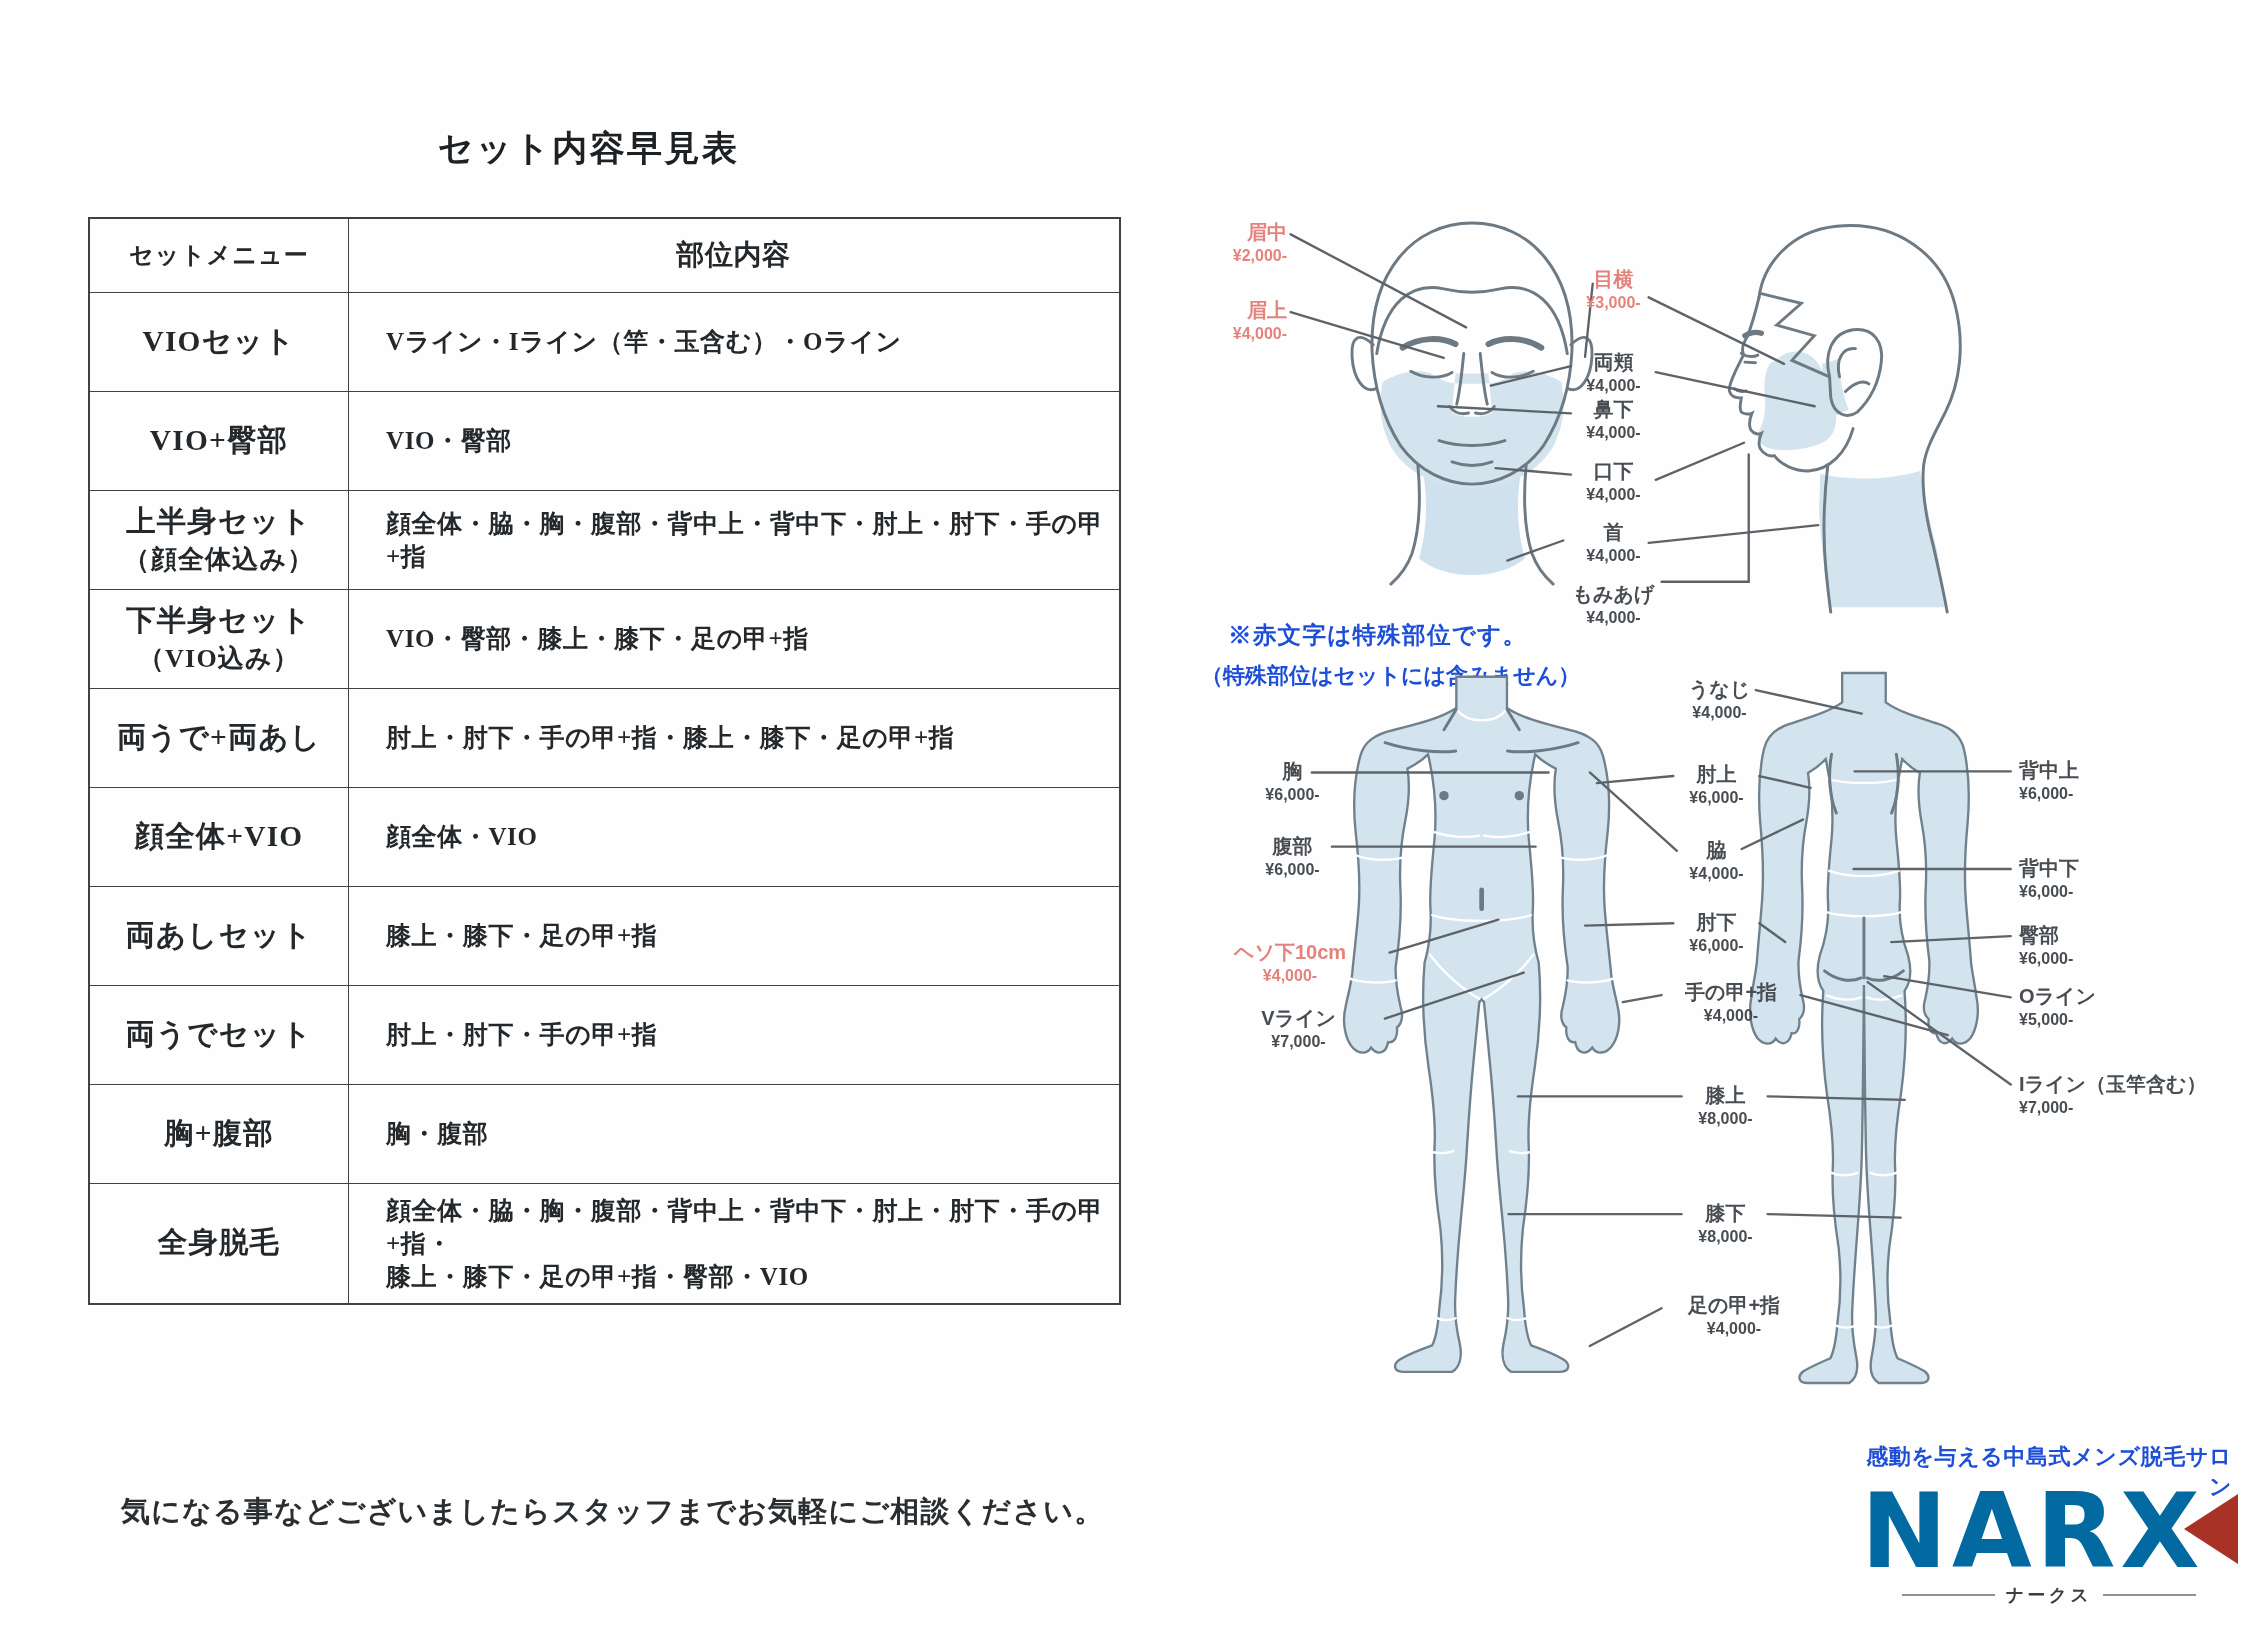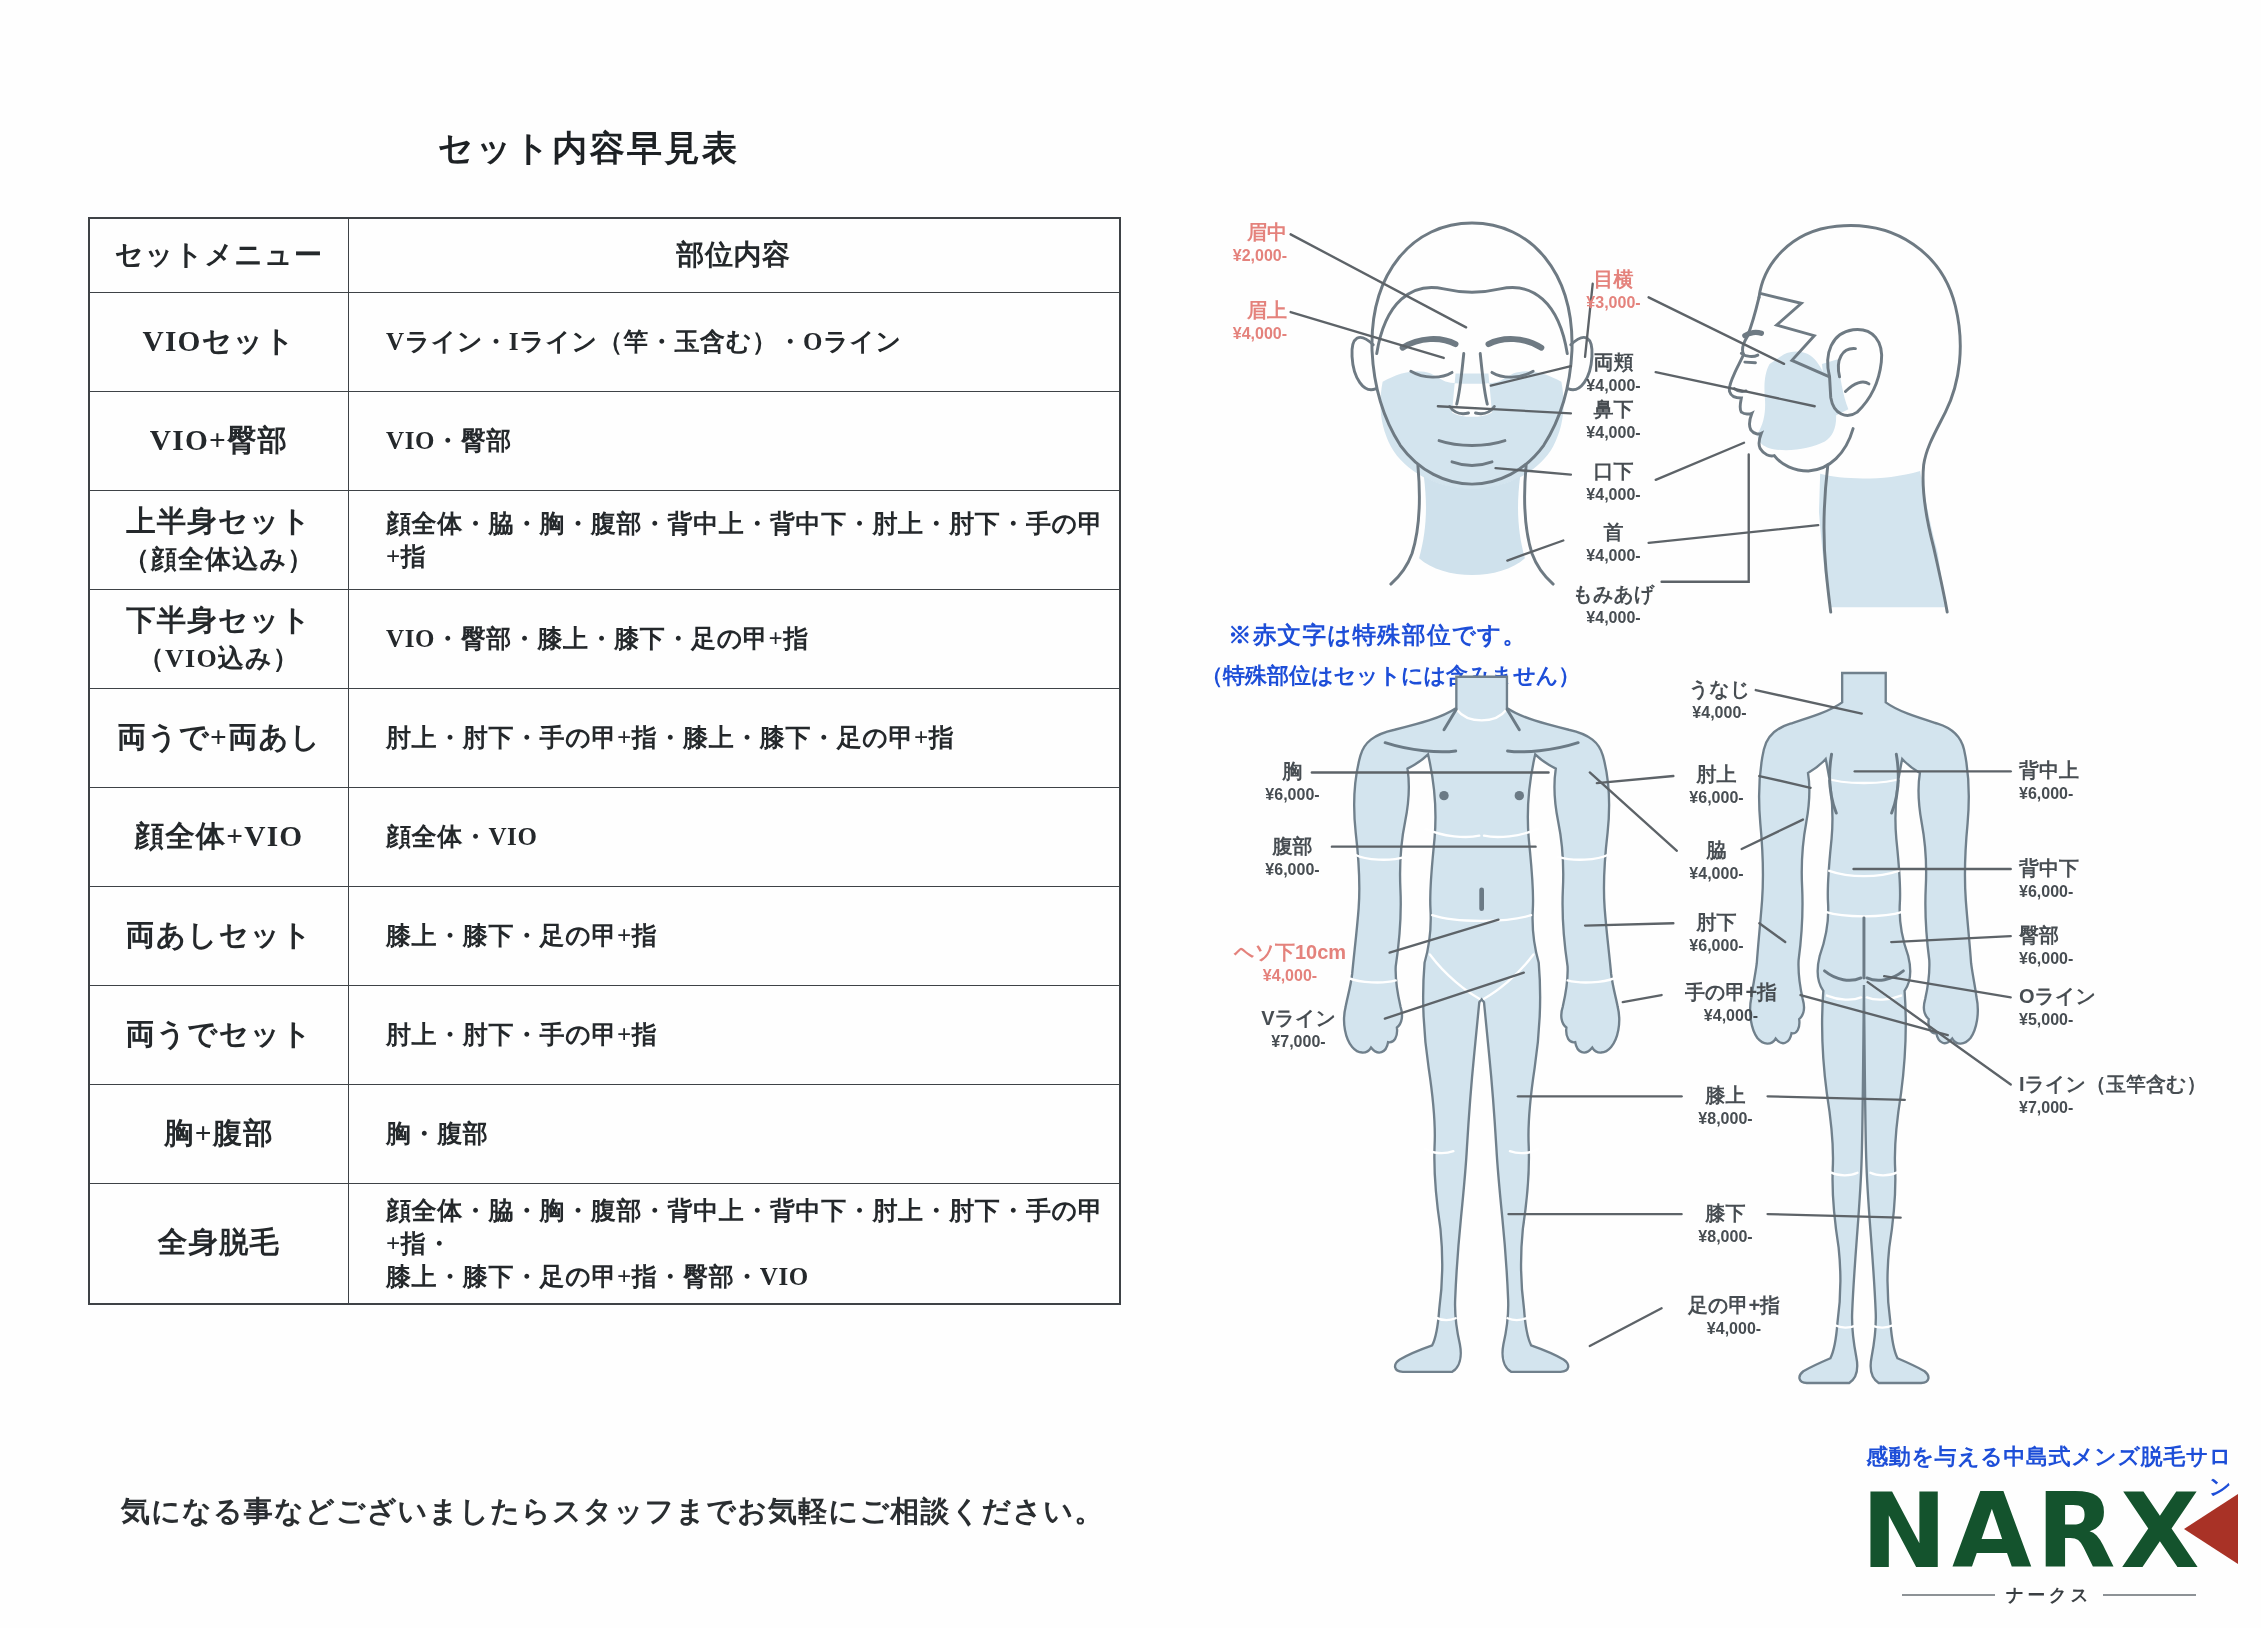--- a/index.html
+++ b/index.html
@@ -6,35 +6,35 @@
   #stage{position:relative;width:2261px;height:1628px;background:#fefefe;overflow:hidden;
          font-family:"Liberation Sans",sans-serif;color:#3c4246;}
   .serif{font-family:"Liberation Serif","DejaVu Serif",serif;}
   .title{position:absolute;font-weight:bold;font-size:35px;color:#1d2124;text-align:center;letter-spacing:2.4px;}
   table.menu{position:absolute;left:88px;top:217px;width:1033px;border-collapse:collapse;table-layout:fixed;
              font-family:"Liberation Serif","DejaVu Serif",serif;color:#24282b;}
   table.menu td{border:1.8px solid #3e4246;vertical-align:middle;}
   table.menu{border:2.9px solid #3e4246;}
   td.c1{width:256px;text-align:center;font-size:29.4px;font-weight:bold;letter-spacing:1.2px;}
   td.c2{padding-left:37px;font-size:25px;font-weight:bold;letter-spacing:0.6px;}
-  td.hdr1{font-size:28px;margin-left:7px;}
+  td.hdr1{font-size:24px;margin-left:7px;}
   td.hdr2{text-align:center;padding-left:0;font-size:28px;}
   .sub{display:block;font-size:26px;}
   .csub{display:block;}
   .note{position:absolute;left:121px;top:1492px;font-size:29px;font-weight:bold;color:#2a2e31;
         font-family:"Liberation Serif","DejaVu Serif",serif;letter-spacing:1.2px;}
   .lbl{position:absolute;font-size:20px;line-height:1.32;color:#474d52;text-align:center;font-weight:bold;}
   .lbl .price{display:block;font-size:16px;font-weight:bold;}
   .lbl.red{color:#e4827c;}
   .lbl.ra{text-align:right;}
   .lbl.la{text-align:left;}
   .rednote{position:absolute;color:#1d4ed8;font-weight:bold;}
   svg{position:absolute;}
   .logo-tag{position:absolute;left:1855px;top:1442px;width:377px;text-align:right;font-size:22px;font-weight:bold;color:#1d4ed8;letter-spacing:0.6px;}
-  .brand{position:absolute;left:1861px;top:1471px;font-size:103px;font-weight:900;color:#14532d;letter-spacing:4.7px;font-family:"DejaVu Sans",sans-serif;text-align:center;}
+  .brand{position:absolute;left:1861px;top:1471px;font-size:103px;font-weight:900;color:#0369a1;letter-spacing:4.7px;font-family:"DejaVu Sans",sans-serif;text-align:center;}
   .tri{position:absolute;left:2184px;top:1494px;width:0;height:0;border-top:35px solid transparent;border-bottom:35px solid transparent;border-right:54px solid #a93226;}
   .furi{position:absolute;left:1902px;top:1583px;width:294px;display:flex;align-items:center;justify-content:center;gap:10.6px;}
   .furi .bar{height:2.4px;background:#8d9296;flex:1;}
   .furi .txt{font-size:17.7px;letter-spacing:3.5px;color:#3a3f43;font-weight:bold;white-space:nowrap;}
 </style>
 </head>
 <body>
 
 <div id="stage">
 

